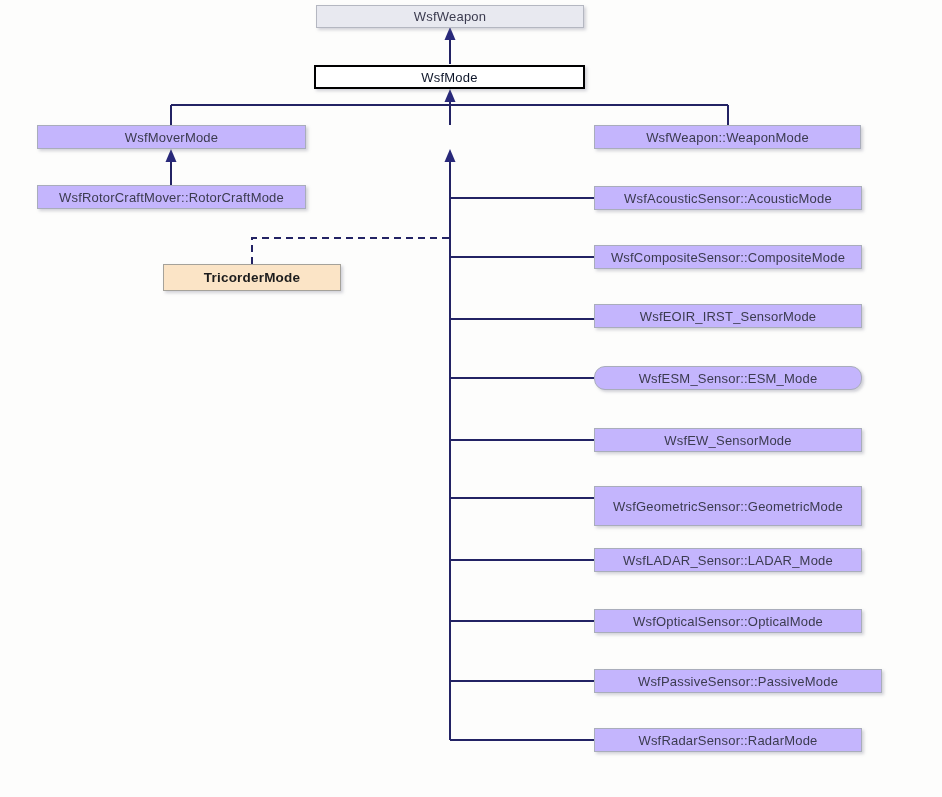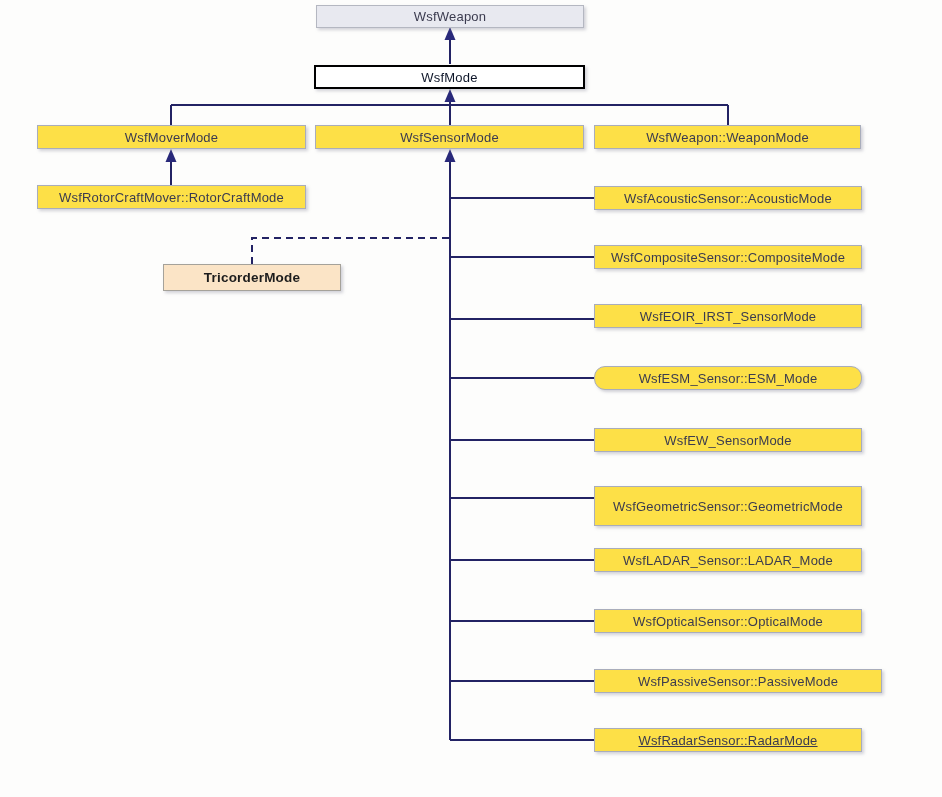--- a/index.html
+++ b/index.html
@@ -20,21 +20,21 @@
     left: 0;
     top: 0;
     pointer-events: none;
   }
   .node {
     position: absolute;
     box-sizing: border-box;
     display: flex;
     align-items: center;
     justify-content: center;
-    background: #fde047;
+    background: #c4b5fd;
     border: 1px solid #a9adbb;
     box-shadow: 2px 2px 3px rgba(130, 130, 150, 0.35);
     font-size: 13px;
     color: #3b3b4f;
     white-space: nowrap;
     letter-spacing: 0.2px;
   }
   .node--root {
     background: #e8e9f0;
     border-color: #b4b7c1;
@@ -92,21 +92,20 @@
       <polygon points="450,149 444.5,162 455.5,162"></polygon>
     </g>
   </svg>
 
   <div class="node node--root" style="left:316px; top:5px; width:268px; height:23px;">WsfWeapon</div>
 
   <div class="node node--focus" style="left:314px; top:65px; width:271px; height:24px;">WsfMode</div>
 
   <div class="node" style="left:37px; top:125px; width:269px; height:24px;">WsfMoverMode</div>
 
-  <div class="node" style="left:315px; top:125px; width:269px; height:24px;">WsfSensorMode</div>
 
   <div class="node" style="left:594px; top:125px; width:267px; height:24px;">WsfWeapon::WeaponMode</div>
 
   <div class="node" style="left:37px; top:185px; width:269px; height:24px;">WsfRotorCraftMover::RotorCraftMode</div>
 
   <div class="node node--highlight" style="left:163px; top:264px; width:178px; height:27px;">TricorderMode</div>
 
   <div class="node" style="left:594px; top:186px; width:268px; height:24px;">WsfAcousticSensor::AcousticMode</div>
 
   <div class="node" style="left:594px; top:245px; width:268px; height:24px;">WsfCompositeSensor::CompositeMode</div>
@@ -118,15 +117,15 @@
   <div class="node" style="left:594px; top:428px; width:268px; height:24px;">WsfEW_SensorMode</div>
 
   <div class="node" style="left:594px; top:486px; width:268px; height:40px;">WsfGeometricSensor::GeometricMode</div>
 
   <div class="node" style="left:594px; top:548px; width:268px; height:24px;">WsfLADAR_Sensor::LADAR_Mode</div>
 
   <div class="node" style="left:594px; top:609px; width:268px; height:24px;">WsfOpticalSensor::OpticalMode</div>
 
   <div class="node" style="left:594px; top:669px; width:288px; height:24px;">WsfPassiveSensor::PassiveMode</div>
 
-  <div class="node" style="left:594px; top:728px; width:268px; height:24px;text-decoration:underline;">WsfRadarSensor::RadarMode</div>
+  <div class="node" style="left:594px; top:728px; width:268px; height:24px;">WsfRadarSensor::RadarMode</div>
 
 </div>
 
 </body></html>

